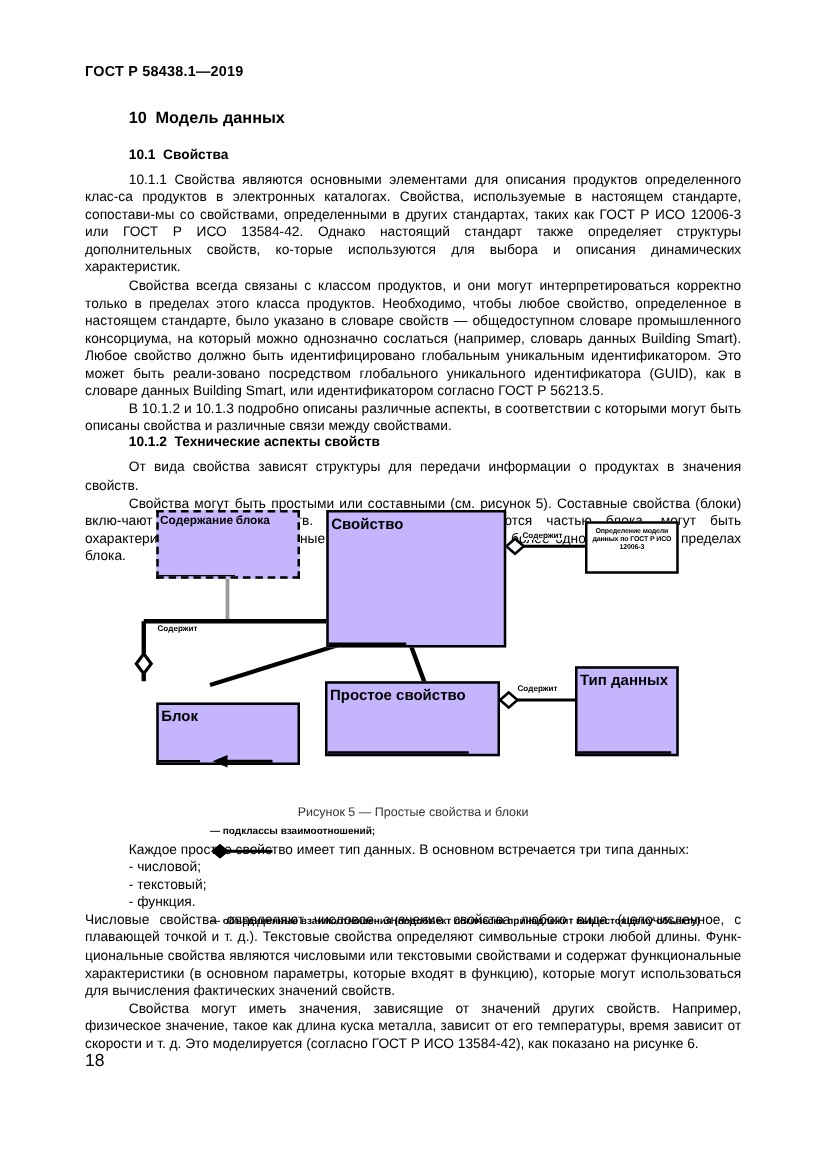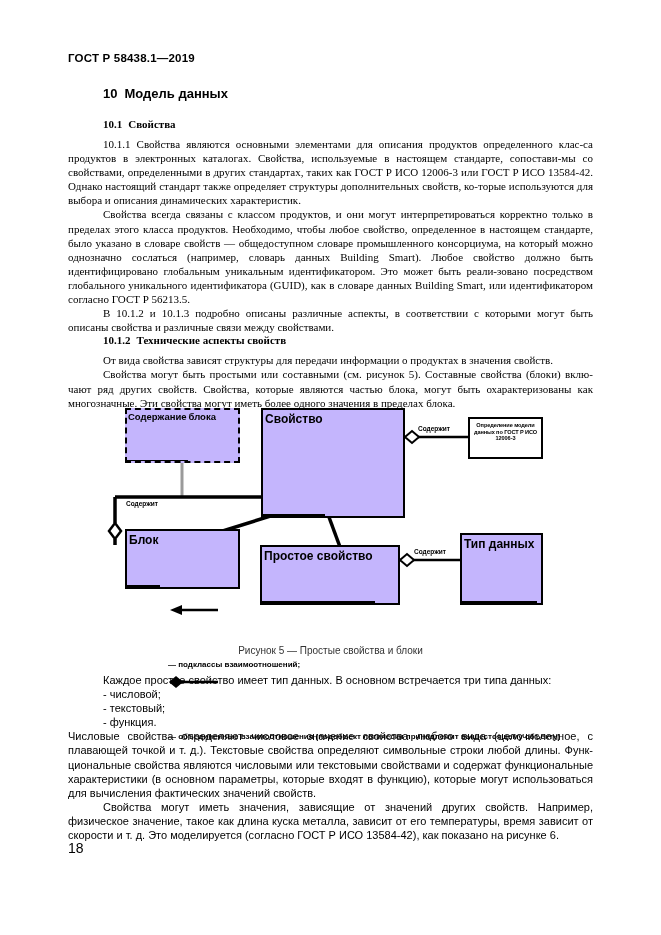--- a/index.html
+++ b/index.html
@@ -18,21 +18,21 @@
     position:absolute; left:68px; top:52px;
     font-size: 11.5px; font-weight: bold; letter-spacing: 0.2px;
   }
 
   .section-title {
     position:absolute; left:103px; top:86px;
     font-size: 13px; font-weight: bold;
   }
   .section-title .num { margin-right: 7px; }
 
-  .body { position:absolute; left:68px; top:118px; width:525px;font-family:Liberation Serif, serif; }
+  .body { position:absolute; left:68px; top:118px; width:525px; }
 
   h3.sub {
     font-size: 11px; font-weight: bold; margin: 0 0 7px 0;
     padding-left: 35px;
   }
   h3.sub .n { margin-right: 6px; }
 
   p.para {
     font-size: 11px; line-height: 14.1px; margin: 0 0 0 0;
     text-align: justify; text-indent: 35px;
@@ -144,21 +144,21 @@
         <div class="sub2">блока</div>
       </div>
 
       <div class="box" style="left:193px; top:3px; width:144px; height:110px;">
         <div class="title">Свойство</div>
         <div class="body-area"></div>
       </div>
 
       <div class="minibox" style="left:400px; top:12px; width:75px; height:42px;">Определение модели данных по ГОСТ Р ИСО 12006-3</div>
 
-      <div class="box" style="left:57px; top:124px; width:115px; height:60px;">
+      <div class="box" style="left:57px; top:157px; width:115px; height:50px;">
         <div class="title">Блок</div>
         <div class="body-area"></div>
       </div>
 
       <div class="box" style="left:192px; top:140px; width:140px; height:60px;gap:40px;">
         <div class="title">Простое свойство</div>
         <div class="body-area"></div>
       </div>
 
       <div class="box" style="left:392px; top:128px; width:83px; height:72px;">

